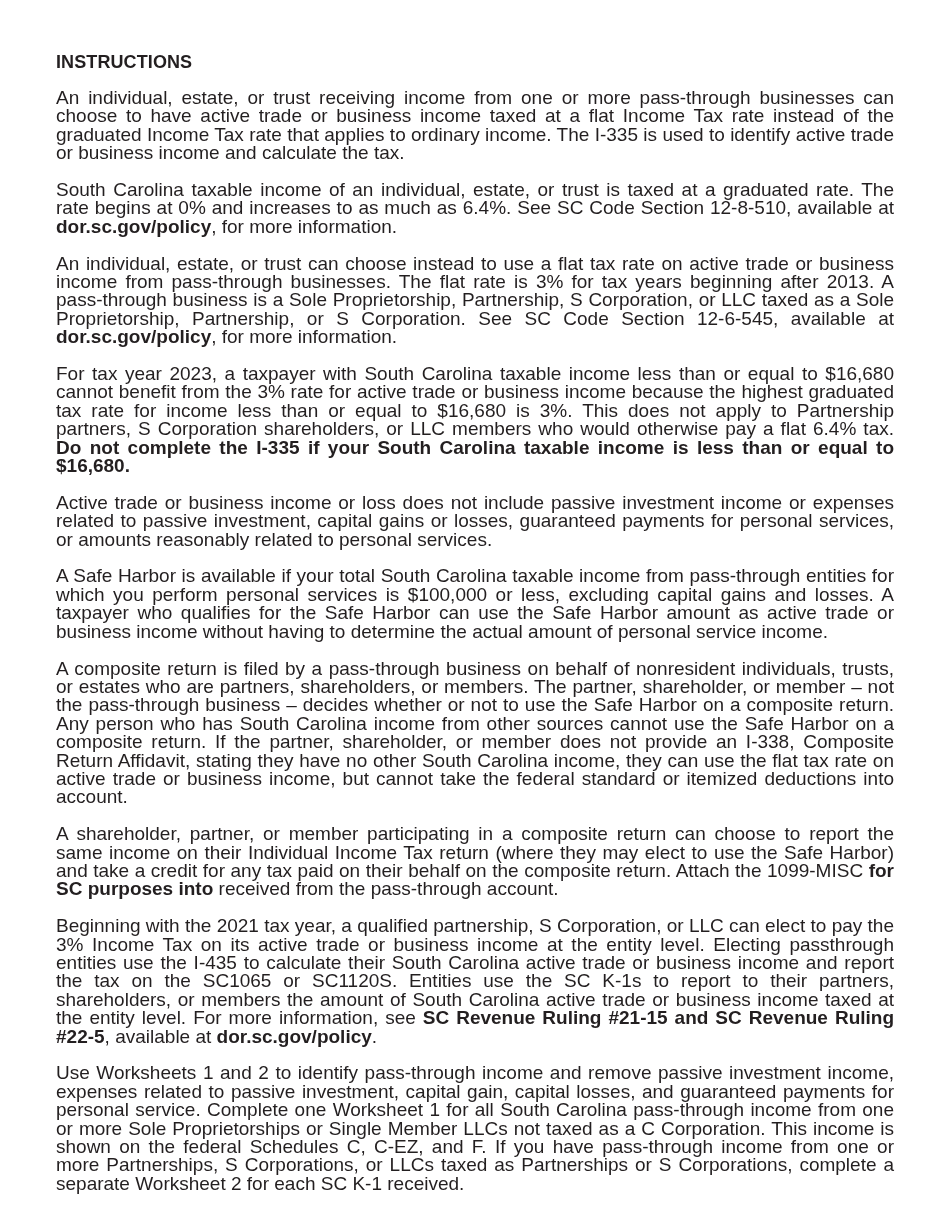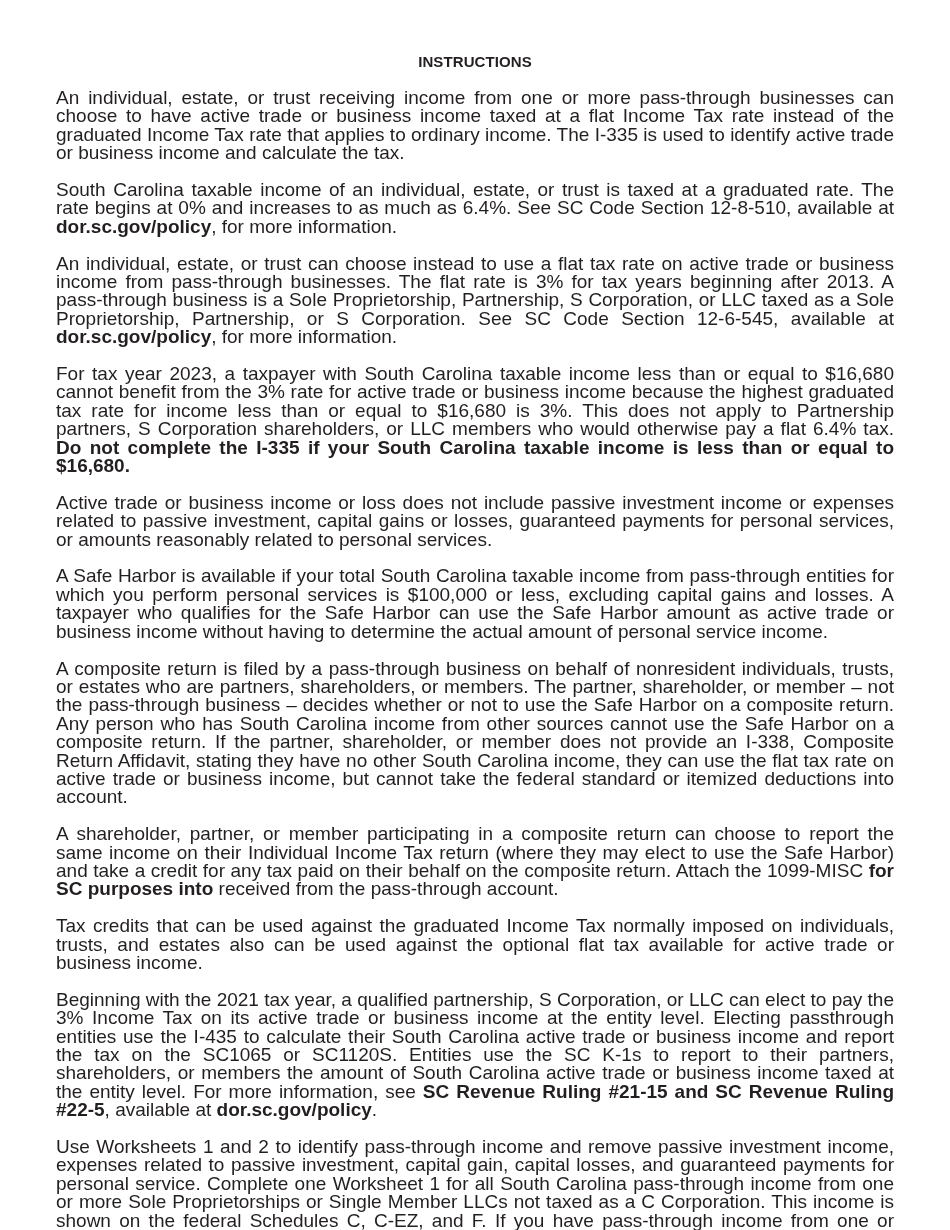--- a/index.html
+++ b/index.html
@@ -15,23 +15,22 @@
       font-family: "Liberation Sans", sans-serif;
       color: #231f20;
     }
     .page {
       position: absolute;
       left: 56px;
       top: 52px;
       width: 838px;
     }
     .title {
-      text-align: center;
       font-weight: bold;
-      font-size: 15px;
+      font-size: 18px;
       line-height: 20px;
       margin: 0 0 17px 0;
       letter-spacing: 0.1px;
     }
     .para {
       font-size: 19px;
       line-height: 18.4px;
       text-align: justify;
       margin: 0 0 18.4px 0;
       font-stretch: condensed;
@@ -72,23 +71,20 @@
   </p>
 
   <p class="para">
     <span>A composite return is filed by a pass-through business on behalf of nonresident individuals, trusts, or estates who are partners, shareholders, or members. The partner, shareholder, or member – not the pass-through business – decides whether or not to use the Safe Harbor on a composite return. Any person who has South Carolina income from other sources cannot use the Safe Harbor on a composite return. If the partner, shareholder, or member does not provide an I-338, Composite Return Affidavit, stating they have no other South Carolina income, they can use the flat tax rate on active trade or business income, but cannot take the federal standard or itemized deductions into account.</span>
   </p>
 
   <p class="para">
     <span>A shareholder, partner, or member participating in a composite return can choose to report the same income on their Individual Income Tax return (where they may elect to use the Safe Harbor) and take a credit for any tax paid on their behalf on the composite return. Attach the 1099-MISC </span><b>for SC purposes into</b><span> received from the pass-through account.</span>
   </p>
 
-  <p class="para">
-    <span>Tax credits that can be used against the graduated Income Tax normally imposed on individuals, trusts, and estates also can be used against the optional flat tax available for active trade or business income.</span>
-  </p>
 
   <p class="para">
     <span>Beginning with the 2021 tax year, a qualified partnership, S Corporation, or LLC can elect to pay the 3% Income Tax on its active trade or business income at the entity level. Electing passthrough entities use the I-435 to calculate their South Carolina active trade or business income and report the tax on the SC1065 or SC1120S. Entities use the SC K-1s to report to their partners, shareholders, or members the amount of South Carolina active trade or business income taxed at the entity level. For more information, see </span><b>SC Revenue Ruling #21-15 and SC Revenue Ruling #22-5</b><span>, available at </span><b>dor.sc.gov/policy</b><span>.</span>
   </p>
 
   <p class="para">
     <span>Use Worksheets 1 and 2 to identify pass-through income and remove passive investment income, expenses related to passive investment, capital gain, capital losses, and guaranteed payments for personal service.  Complete one Worksheet 1 for all South Carolina pass-through income from one or more Sole Proprietorships or Single Member LLCs not taxed as a C Corporation. This income is shown on the federal Schedules C, C-EZ, and F. If you have pass-through income from one or more Partnerships, S Corporations, or LLCs taxed as Partnerships or S Corporations, complete a separate Worksheet 2 for each SC K-1 received.</span>
   </p>
 </div>
 

